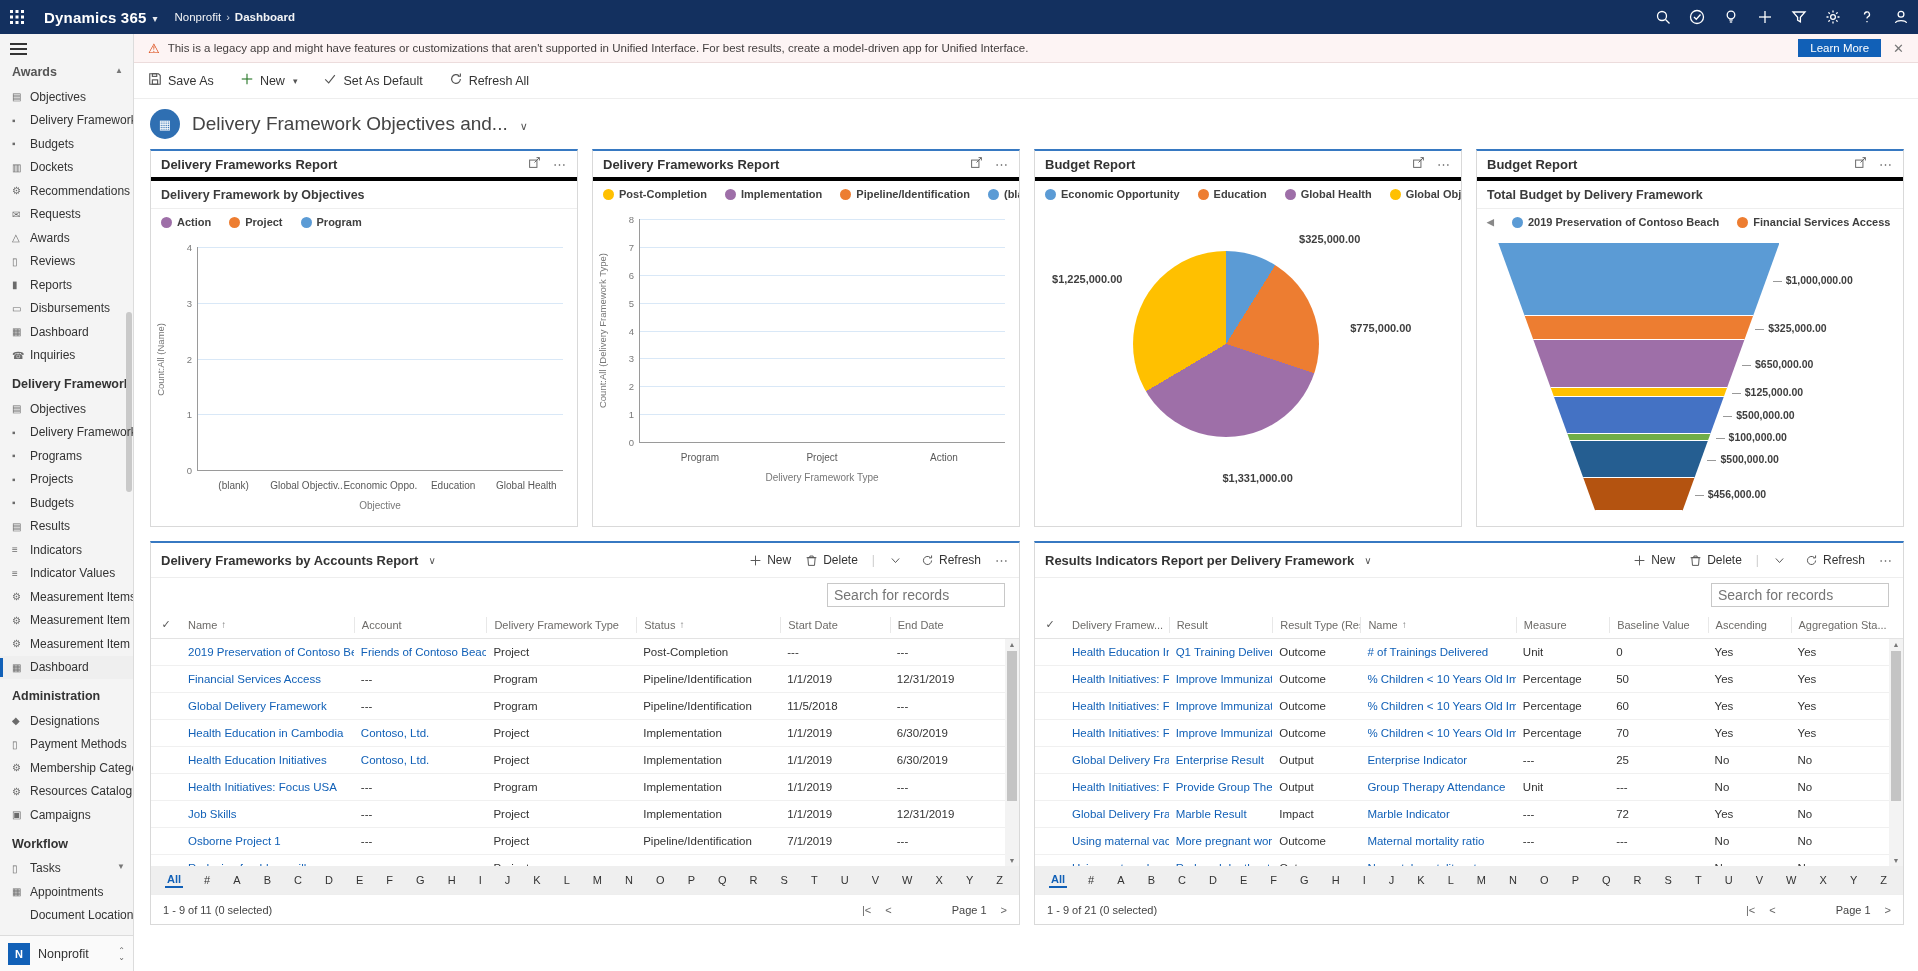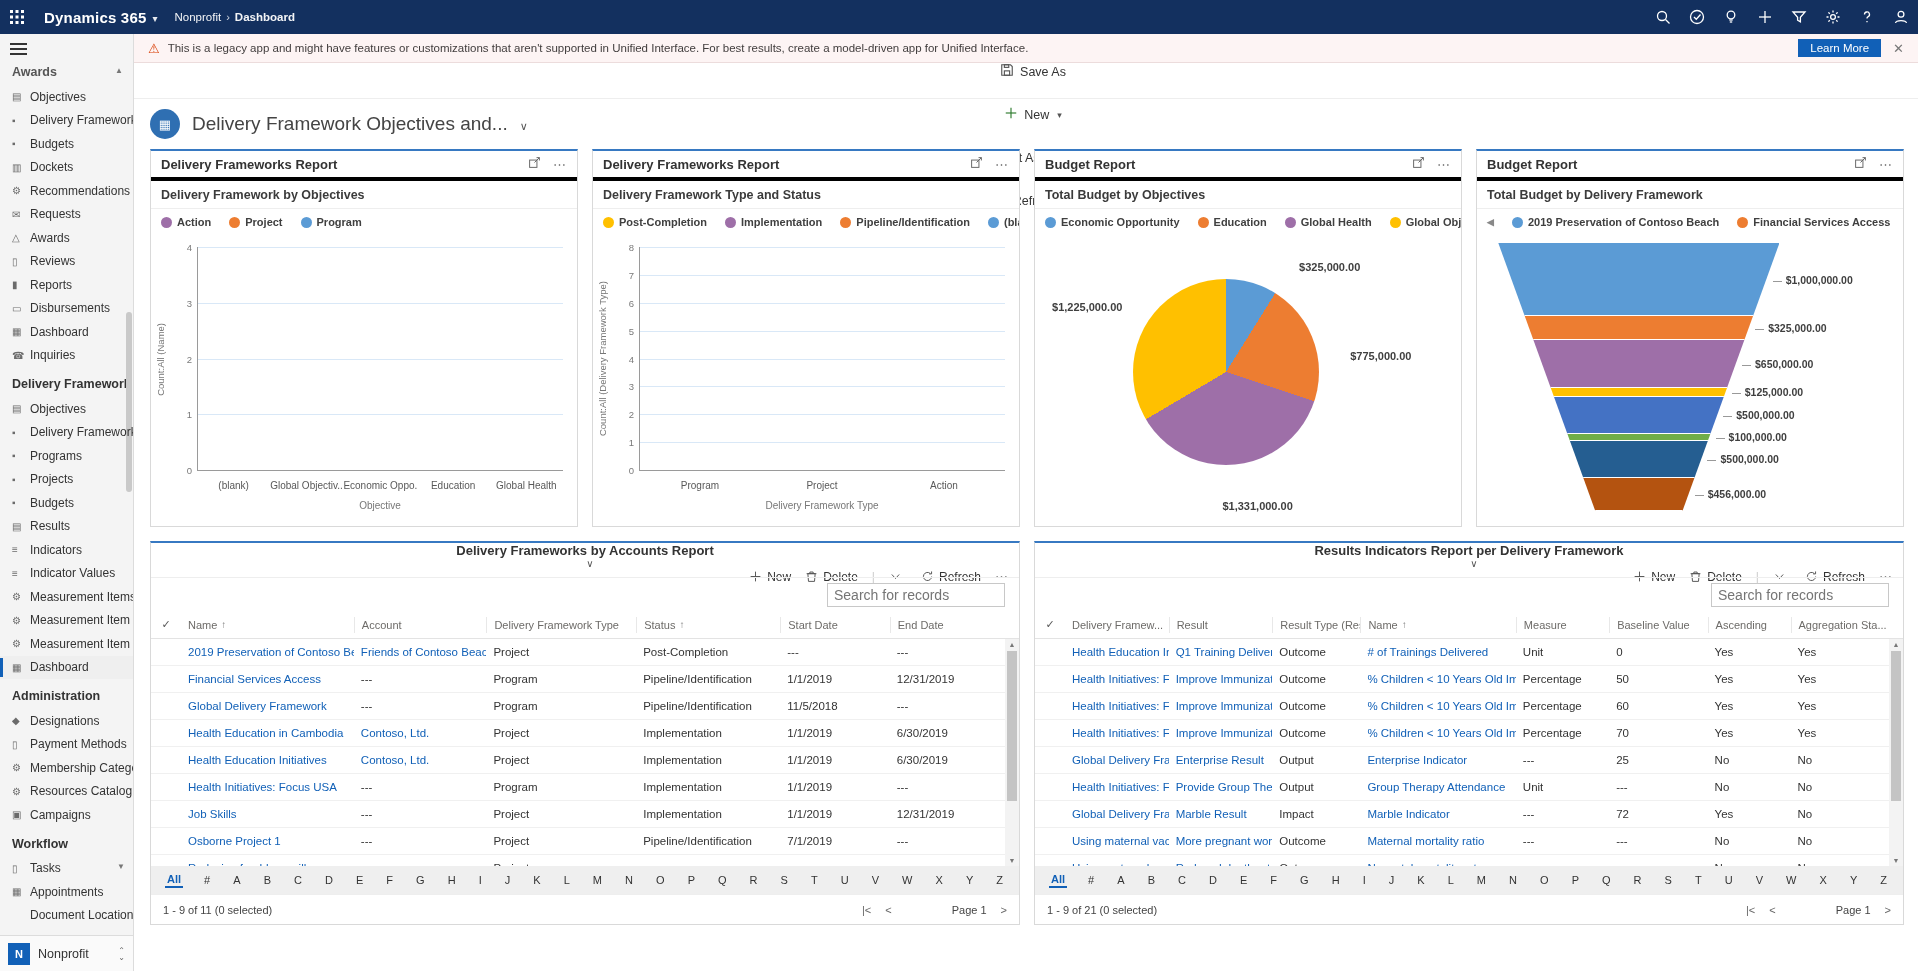--- a/index.html
+++ b/index.html
@@ -43,21 +43,21 @@
   .org-toggle { color:#666; font-size:8px; line-height:7px; text-align:center; cursor:pointer; }
 
   
   .main { flex:1; background:#fff; display:flex; flex-direction:column; overflow:hidden; }
   .banner { height:29px; background:#fdf4f4; border-bottom:1px solid #ecdcdc; display:flex; align-items:center; padding:0 10px 0 14px; gap:8px; font-size:11.5px; color:#413d3d; }
   .warn-tri { color:#d83b01; font-size:13px; }
   .banner-text { flex:1; white-space:nowrap; overflow:hidden; }
   .learn-more { background:#1160b7; color:#fff; padding:3px 12px; font-size:11.5px; cursor:pointer; }
   .banner-close { color:#777; font-size:13px; margin:0 4px; cursor:pointer; }
 
-  .cmdbar { height:36px; border-bottom:1px solid #eee; display:flex; align-items:center; padding-left:14px; gap:26px;flex-direction:column; }
+  .cmdbar { height:36px; border-bottom:1px solid #eee; display:flex; align-items:center; padding-left:14px; gap:26px; }
   .cmd { display:flex; align-items:center; gap:6px; font-size:12.5px; color:#333; cursor:pointer; }
   .cmd svg { width:14px; height:14px; stroke:#555; fill:none; stroke-width:1.3; }
   .cmd .green { stroke:#2c7a2c; }
   .cmd .chev { font-size:9px; color:#555; margin-left:2px; }
 
   .title-row { height:50px; display:flex; align-items:center; padding-left:16px; gap:12px; }
   .title-icon { width:30px; height:30px; border-radius:50%; background:#2f6fb2; color:#fff; display:flex; align-items:center; justify-content:center; font-size:13px; }
   .page-title { font-size:19px; color:#444; font-weight:400; }
   .title-chev { font-size:11px; color:#555; margin-top:4px; cursor:pointer; }
 
@@ -95,21 +95,21 @@
   .pie { position:absolute; left:98px; top:44px; width:186px; height:186px; border-radius:50%; cursor:pointer; }
   .pie-label { position:absolute; font-size:11px; font-weight:bold; color:#3f3f3f; white-space:nowrap; }
 
   .funnel-wrap { position:relative; height:288px; }
   .funnel { position:absolute; left:5%; top:8px; width:66%; height:268px; clip-path:polygon(0 0, 100% 0, 65.5% 100%, 34.5% 100%); display:flex; flex-direction:column; cursor:pointer; }
   .fseg { width:100%; border-bottom:1px solid #fff; }
   .flabel { position:absolute; font-size:10.5px; font-weight:bold; color:#3f3f3f; white-space:nowrap; transform:translateY(-50%); }
   .flabel::before { content:""; display:inline-block; width:9px; height:1px; background:#999; vertical-align:middle; margin-right:4px; }
 
   
-  .grid-head { height:34px; display:flex; align-items:center; padding:0 10px;flex-direction:column; }
+  .grid-head { height:34px; display:flex; align-items:center; padding:0 10px; }
   .grid-title { font-size:13px; font-weight:bold; color:#333; }
   .grid-title-chev { font-size:10px; color:#555; margin-left:10px; cursor:pointer; }
   .grid-cmds { margin-left:auto; display:flex; align-items:center; gap:14px; font-size:12px; color:#333; }
   .gcmd { display:flex; align-items:center; gap:5px; cursor:pointer; }
   .gcmd svg { width:13px; height:13px; stroke:#555; fill:none; stroke-width:1.2; }
   .vsep { color:#ccc; }
   .search-row { height:34px; border-top:1px solid #eee; display:flex; justify-content:flex-end; align-items:center; padding:0 14px; }
   .searchbox { width:178px; height:24px; border:1px solid #c8c8c8; display:flex; align-items:center; padding:0 6px; gap:6px; }
   .searchbox input { border:none; outline:none; flex:1; font-size:14px; font-family:inherit; color:#333; background:transparent; }
   .searchbox svg { width:13px; height:13px; stroke:#666; fill:none; stroke-width:1.3; }
@@ -492,21 +492,20 @@
       <span class="tile-title">Delivery Frameworks Report</span>
       <span class="tile-actions">
         <span><svg viewBox="0 0 16 16">
                   <rect x="2" y="5" width="9" height="9"></rect>
                   <line x1="8" y1="8" x2="14" y2="2"></line>
                   <polyline points="10.5,2 14,2 14,5.5"></polyline>
                 </svg></span>
         <span class="dots">⋯</span>
       </span>
     </div>
-    <div class="tile-sub">Delivery Framework Type and Status</div>
           <div class="legend-row">
             <span class="chip">
        <span class="dot" style="background:#ffc000"></span>
        <span>Post-Completion</span>
      </span>
             <span class="chip">
        <span class="dot" style="background:#9e6fa8"></span>
        <span>Implementation</span>
      </span>
             <span class="chip">
@@ -570,21 +569,20 @@
       <span class="tile-title">Budget Report</span>
       <span class="tile-actions">
         <span><svg viewBox="0 0 16 16">
                   <rect x="2" y="5" width="9" height="9"></rect>
                   <line x1="8" y1="8" x2="14" y2="2"></line>
                   <polyline points="10.5,2 14,2 14,5.5"></polyline>
                 </svg></span>
         <span class="dots">⋯</span>
       </span>
     </div>
-    <div class="tile-sub">Total Budget by Objectives</div>
           <div class="legend-row">
             <span class="chip">
        <span class="dot" style="background:#5b9bd5"></span>
        <span>Economic Opportunity</span>
      </span>
             <span class="chip">
        <span class="dot" style="background:#ed7d31"></span>
        <span>Education</span>
      </span>
             <span class="chip">

